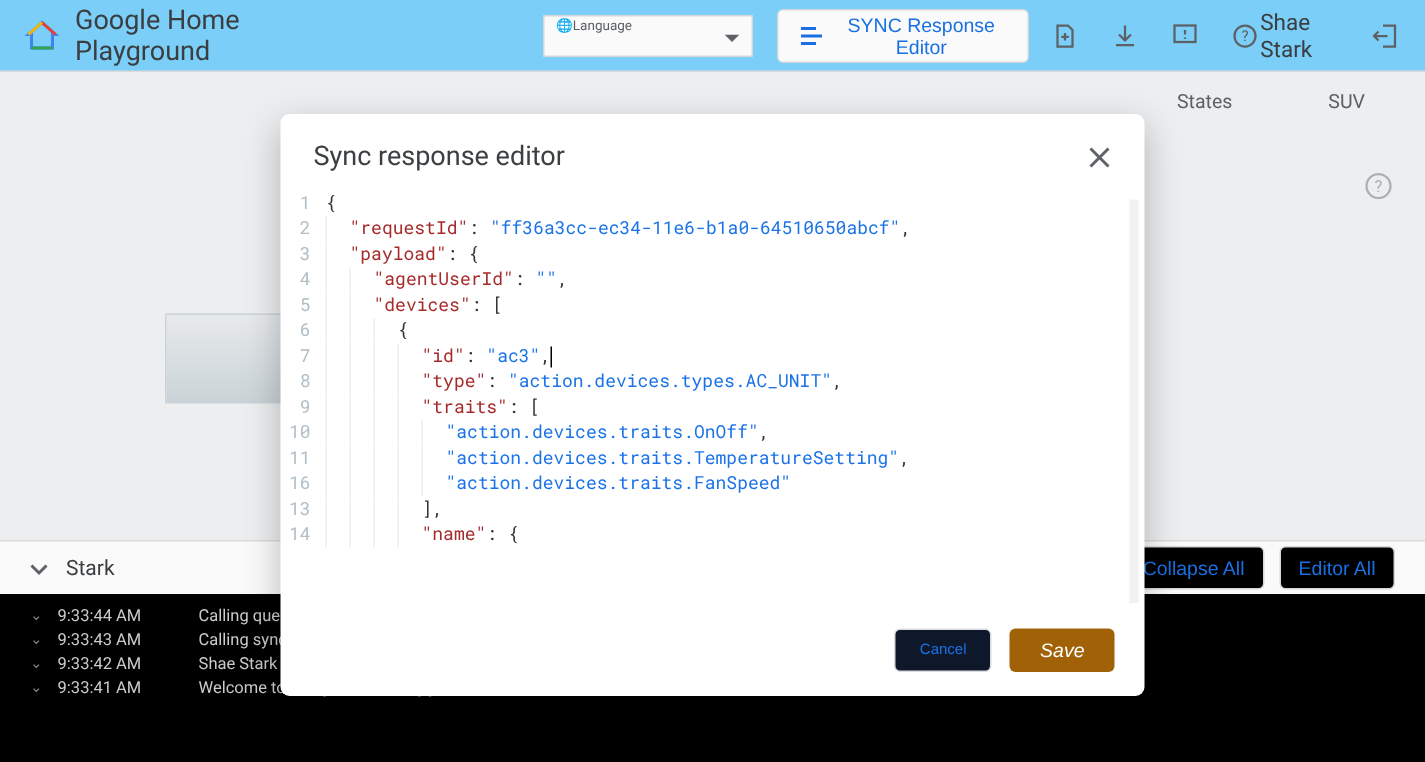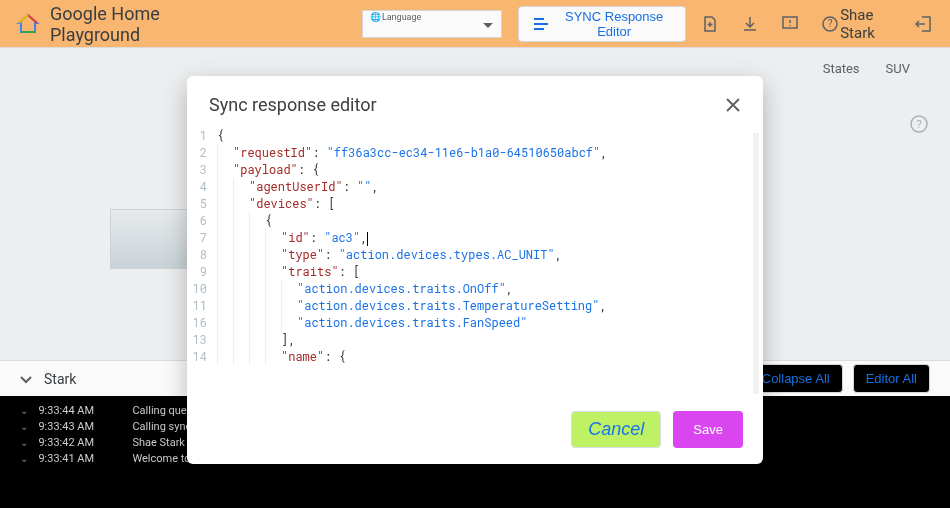--- a/index.html
+++ b/index.html
@@ -9,21 +9,21 @@
   width: 950px;
   height: 508px;
   overflow: hidden;
   position: relative;
   font-size: 14px;
 }
 
 
 .topbar {
   height: 48px;
-  background: #fdba74;
+  background: #7dd3fc;
   border-bottom: 1px solid #e0e0e0;
   display: flex;
   align-items: center;
   padding: 0 16px;
 }
 .logo-wrap { display: flex; align-items: center; gap: 10px; }
 .app-title { font-size: 18px; color: #3c4043; font-weight: 400; }
 .lang-select {
   margin-left: 140px;
   border: 1px solid #dadce0;
@@ -49,21 +49,21 @@
   gap: 8px;
   font-weight: 500;
   font-size: 13px;
 }
 .topbar-icons { display: flex; gap: 20px; margin-left: 14px; color: #5f6368; }
 .topbar-icons .ic { width: 20px; height: 20px; display: flex; align-items: center; justify-content: center; }
 .user-name { margin-left: auto; font-size: 15px; color: #3c4043; }
 .signout { margin-left: 12px; color: #5f6368; }
 
 
-.tabs { height: 40px; display: flex; justify-content: flex-end; gap: 26px; padding-right: 40px; align-items: center; color: #5f6368; font-size: 13px;}
+.tabs { height: 40px; display: flex; justify-content: flex-end; gap: 64px; padding-right: 40px; align-items: center; color: #5f6368; font-size: 13px;}
 .tabs span { }
 
 
 .content {
   display: flex;
   height: 272px;
 }
 .device-pane {
   margin: 30px 0 0 110px;
   display: flex;
@@ -157,34 +157,34 @@
 .cursor { display:inline-block; width:1px; height:14px; background:#000; vertical-align:middle; }
 
 .modal-foot {
   padding: 12px 20px 16px;
   display: flex;
   justify-content: flex-end;
   gap: 12px;
 }
 .btn-cancel {
   border: 1px solid #dadce0;
-  background: #bef264;
+  background: #0f172a;
   color: #1a73e8;
   border-radius: 4px;
-  font-size: 18px;
+  font-size: 10px;
   padding: 7px 16px;
-  font-style: italic;
 }
 .btn-save {
   border: none;
-  background: #d946ef;
+  background: #a16207;
   color: #fff;
   border-radius: 4px;
   font-size: 13px;
   padding: 7px 20px;
+  font-style: italic;
 }
 svg { display:block; }
 </style>
 </head>
 <body>
 
 <div class="topbar">
   <div class="logo-wrap">
     <span>
       <svg width="24" height="24" viewBox="0 0 24 24">

